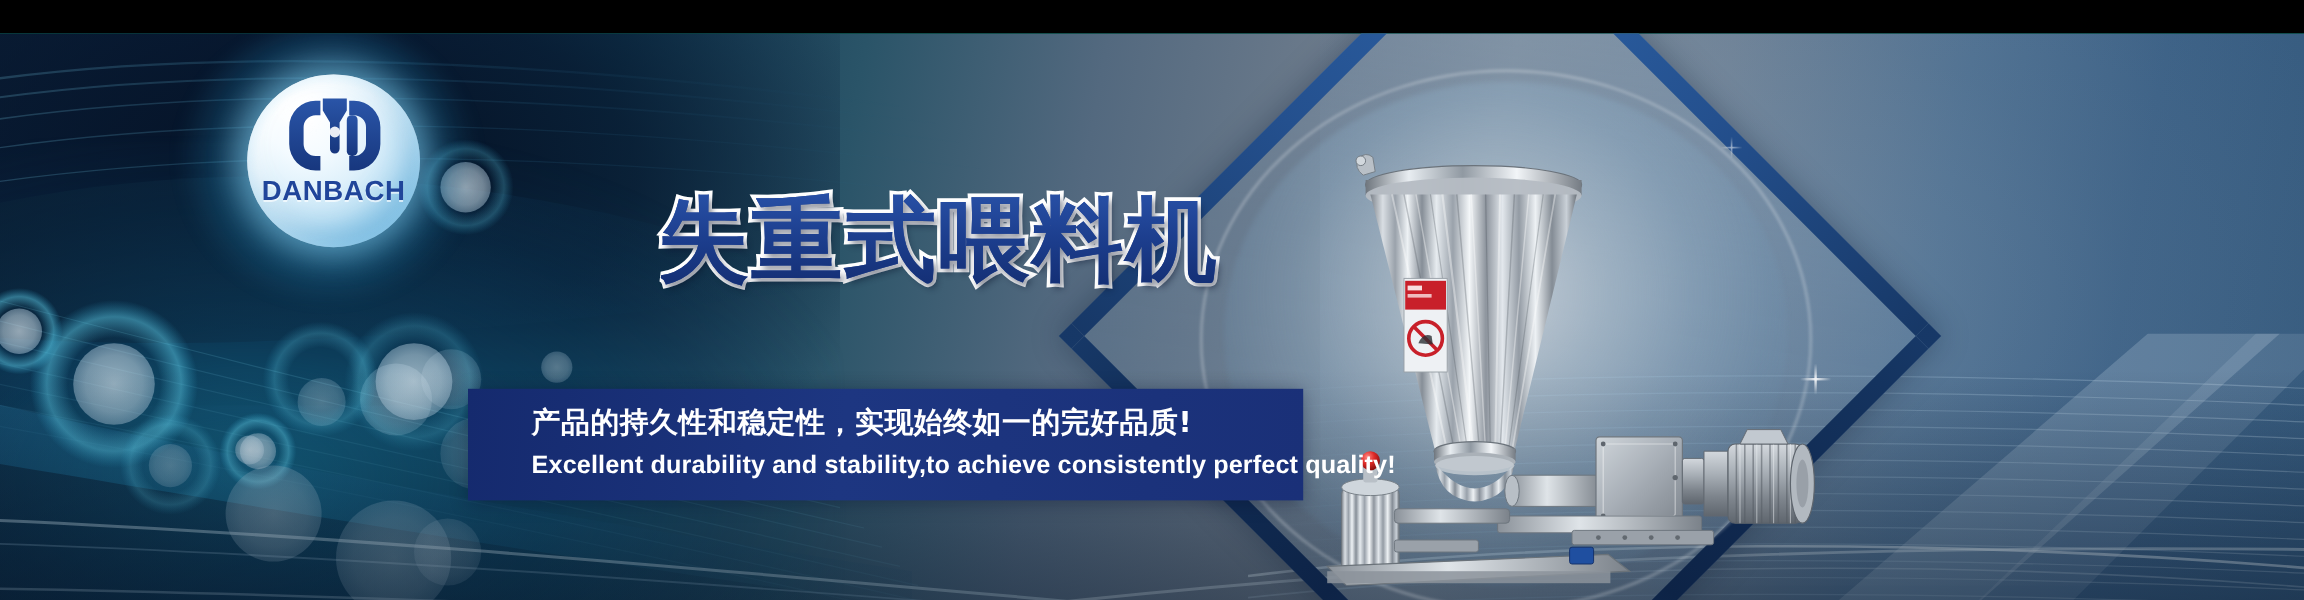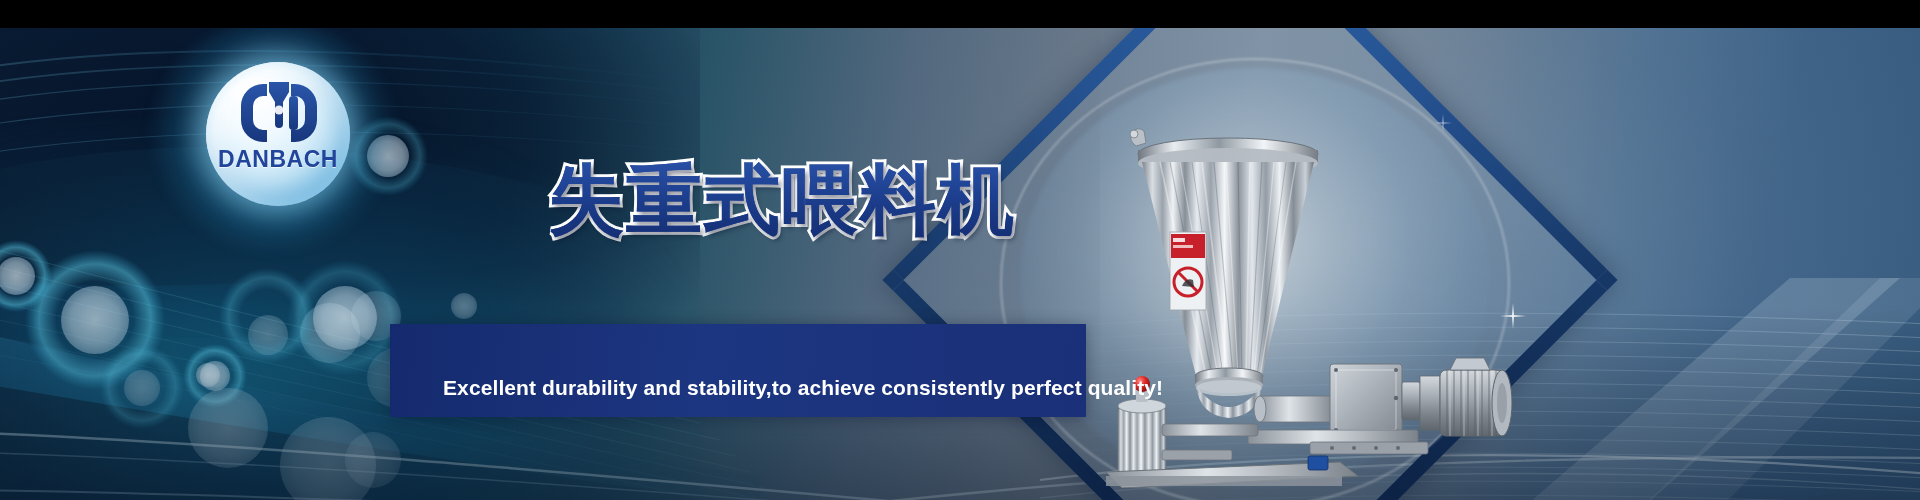--- a/index.html
+++ b/index.html
@@ -503,16 +503,17 @@
       <rect x="56" y="22" width="9" height="34" rx="4" fill="url(#lgb)"></rect>
     </svg>
 
     <div class="logo-word">DANBACH</div>
   </div>
 
   <div class="title">失重式喂料机</div>
   <div class="title-fill">失重式喂料机</div>
 
   <div class="tag-box">
+    <div class="tag-cn">产品的持久性和稳定性，实现始终如一的完好品质!</div>
     <div class="tag-en">Excellent durability and stability,to achieve consistently perfect quality!</div>
   </div>
 
 </div>
 
 </body></html>

